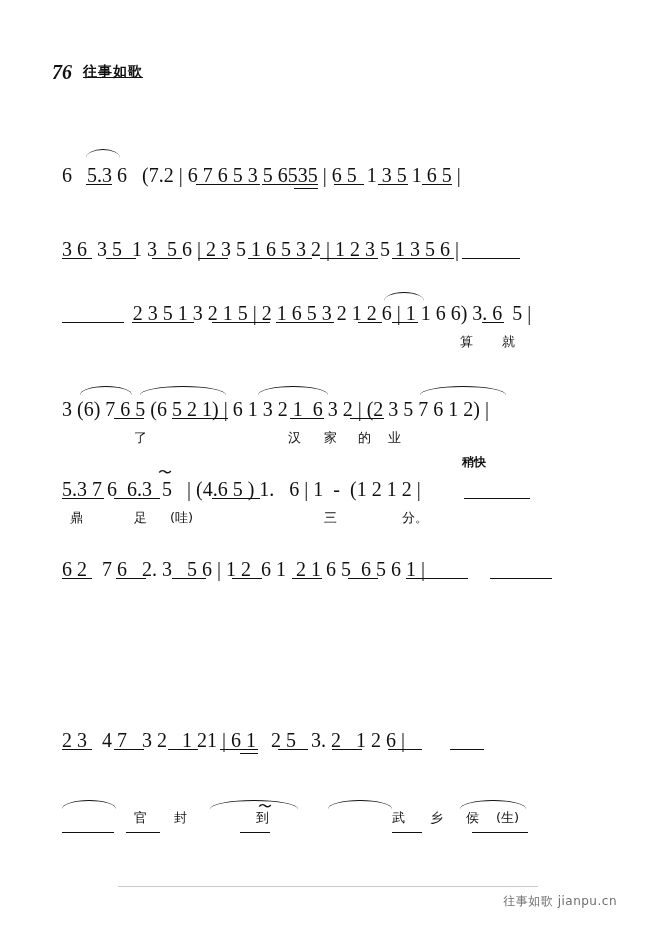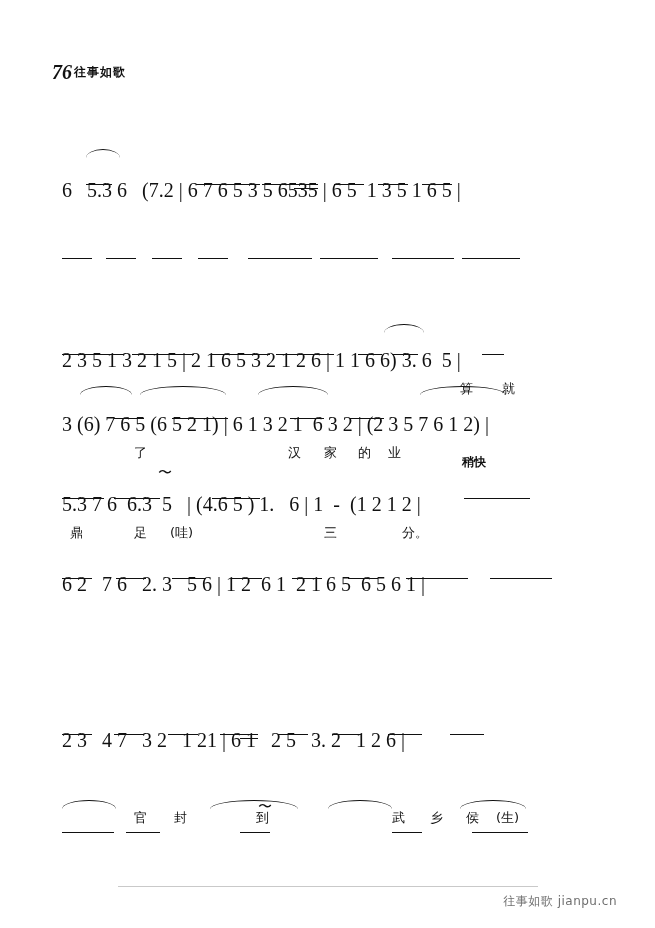--- a/index.html
+++ b/index.html
@@ -35,43 +35,43 @@
     font-family: "Liberation Serif", serif;
     font-size: 20px;
     font-weight: bold;
     font-style: italic;
     letter-spacing: 0px;
     line-height: 1;
     padding-bottom: 1px;
   }
   .song-title {
     font-family: "DejaVu Sans", sans-serif;
-    font-size: 12px;
+    font-size: 14px;
     font-weight: bold;
-    margin-left: 2px;
+    margin-left: 11px;
     padding-bottom: 2px;
     letter-spacing: 1px;
+    text-decoration: underline;
   }
 
   
   .system {
     position: absolute;
     left: 62px;
     width: 540px;
     height: 66px;
   }
   .notes {
     position: relative;
     height: 34px;
     font-family: "Liberation Serif", serif;
     font-size: 20px;
     letter-spacing: 0px;
     white-space: pre;
     line-height: 34px;
-    margin-top: 15px;
   }
   .lyrics {
     position: relative;
     height: 24px;
     font-family: "DejaVu Sans", sans-serif;
     font-size: 13px;
     white-space: pre;
     line-height: 24px;
   }
   .lyr {
@@ -150,32 +150,33 @@
     <div class="beam" style="left:134px; top:26px; width:64px;"></div>
     <div class="beam" style="left:200px; top:26px; width:56px;"></div>
     <div class="beam2" style="left:232px; top:30px; width:24px;"></div>
     <div class="beam" style="left:272px; top:26px; width:30px;"></div>
     <div class="beam" style="left:316px; top:26px; width:30px;"></div>
     <div class="beam" style="left:360px; top:26px; width:30px;"></div>
     <div class="lyrics"></div>
   </div>
 
   <div class="system" style="top:232px;">
+    <div class="notes">3 6  3 5  1 3  5 6 | 2 3 5 1 6 5 3 2 | 1 2 3 5 1 3 5 6 |</div>
     <div class="beam" style="left:0px; top:26px; width:30px;"></div>
     <div class="beam" style="left:44px; top:26px; width:30px;"></div>
     <div class="beam" style="left:90px; top:26px; width:30px;"></div>
     <div class="beam" style="left:136px; top:26px; width:30px;"></div>
     <div class="beam" style="left:186px; top:26px; width:64px;"></div>
     <div class="beam" style="left:258px; top:26px; width:58px;"></div>
     <div class="beam" style="left:330px; top:26px; width:62px;"></div>
     <div class="beam" style="left:400px; top:26px; width:58px;"></div>
     <div class="lyrics"></div>
   </div>
 
-  <div class="system" style="top:328px;">
+  <div class="system" style="top:296px;text-align:center;">
     <div class="notes">2 3 5 1 3 2 1 5 | 2 1 6 5 3 2 1 2 6 | 1 1 6 6) 3. 6  5 |</div>
     <div class="beam" style="left:0px; top:26px; width:62px;"></div>
     <div class="beam" style="left:70px; top:26px; width:62px;"></div>
     <div class="beam" style="left:150px; top:26px; width:58px;"></div>
     <div class="beam" style="left:214px; top:26px; width:58px;"></div>
     <div class="beam" style="left:296px; top:26px; width:24px;"></div>
     <div class="beam" style="left:330px; top:26px; width:26px;"></div>
     <div class="slur" style="left:322px; top:-4px; width:40px;"></div>
     <div class="beam" style="left:420px; top:26px; width:22px;"></div>
     <div class="lyrics">
@@ -227,21 +228,21 @@
     <div class="beam" style="left:110px; top:26px; width:34px;"></div>
     <div class="beam" style="left:170px; top:26px; width:30px;"></div>
     <div class="beam" style="left:230px; top:26px; width:30px;"></div>
     <div class="beam" style="left:286px; top:26px; width:30px;"></div>
     <div class="beam" style="left:344px; top:26px; width:62px;"></div>
     <div class="beam" style="left:428px; top:26px; width:62px;"></div>
     <div class="lyrics"></div>
   </div>
 
 
-  <div class="system" style="top:708px;">
+  <div class="system" style="top:723px;">
     <div class="notes">2 3   4 7   3 2   1 21 | 6 1   2 5   3. 2   1 2 6 |</div>
     <div class="beam" style="left:0px; top:26px; width:30px;"></div>
     <div class="beam" style="left:52px; top:26px; width:30px;"></div>
     <div class="beam" style="left:106px; top:26px; width:30px;"></div>
     <div class="beam" style="left:158px; top:26px; width:38px;"></div>
     <div class="beam2" style="left:178px; top:30px; width:18px;"></div>
     <div class="beam" style="left:216px; top:26px; width:30px;"></div>
     <div class="beam" style="left:270px; top:26px; width:30px;"></div>
     <div class="beam" style="left:326px; top:26px; width:34px;"></div>
     <div class="beam" style="left:388px; top:26px; width:34px;"></div>

